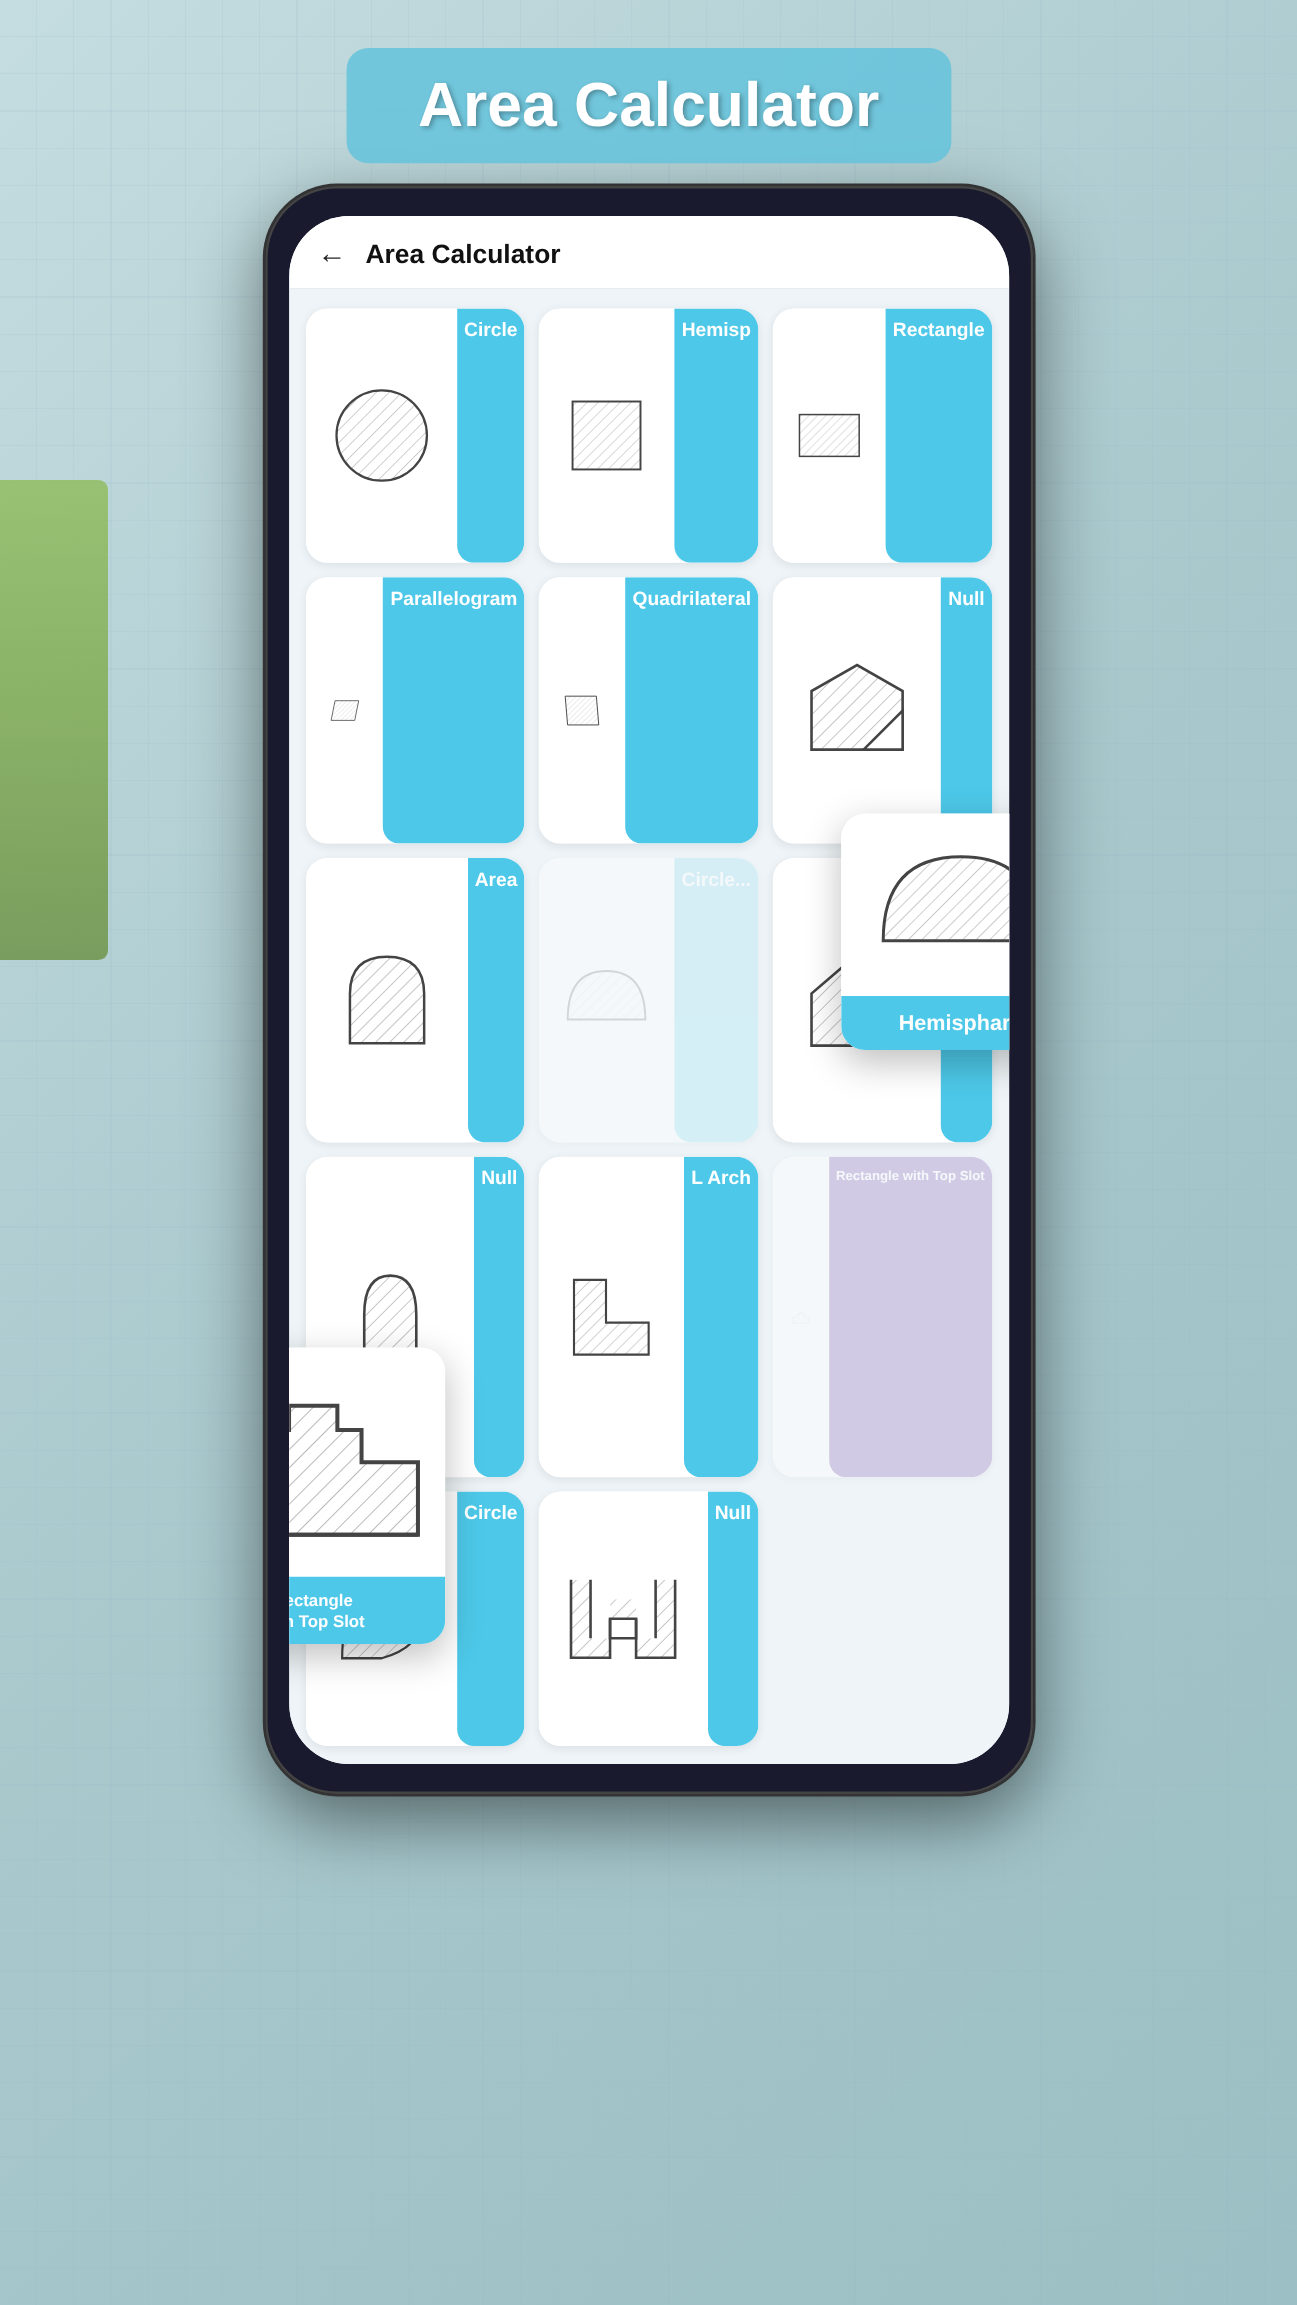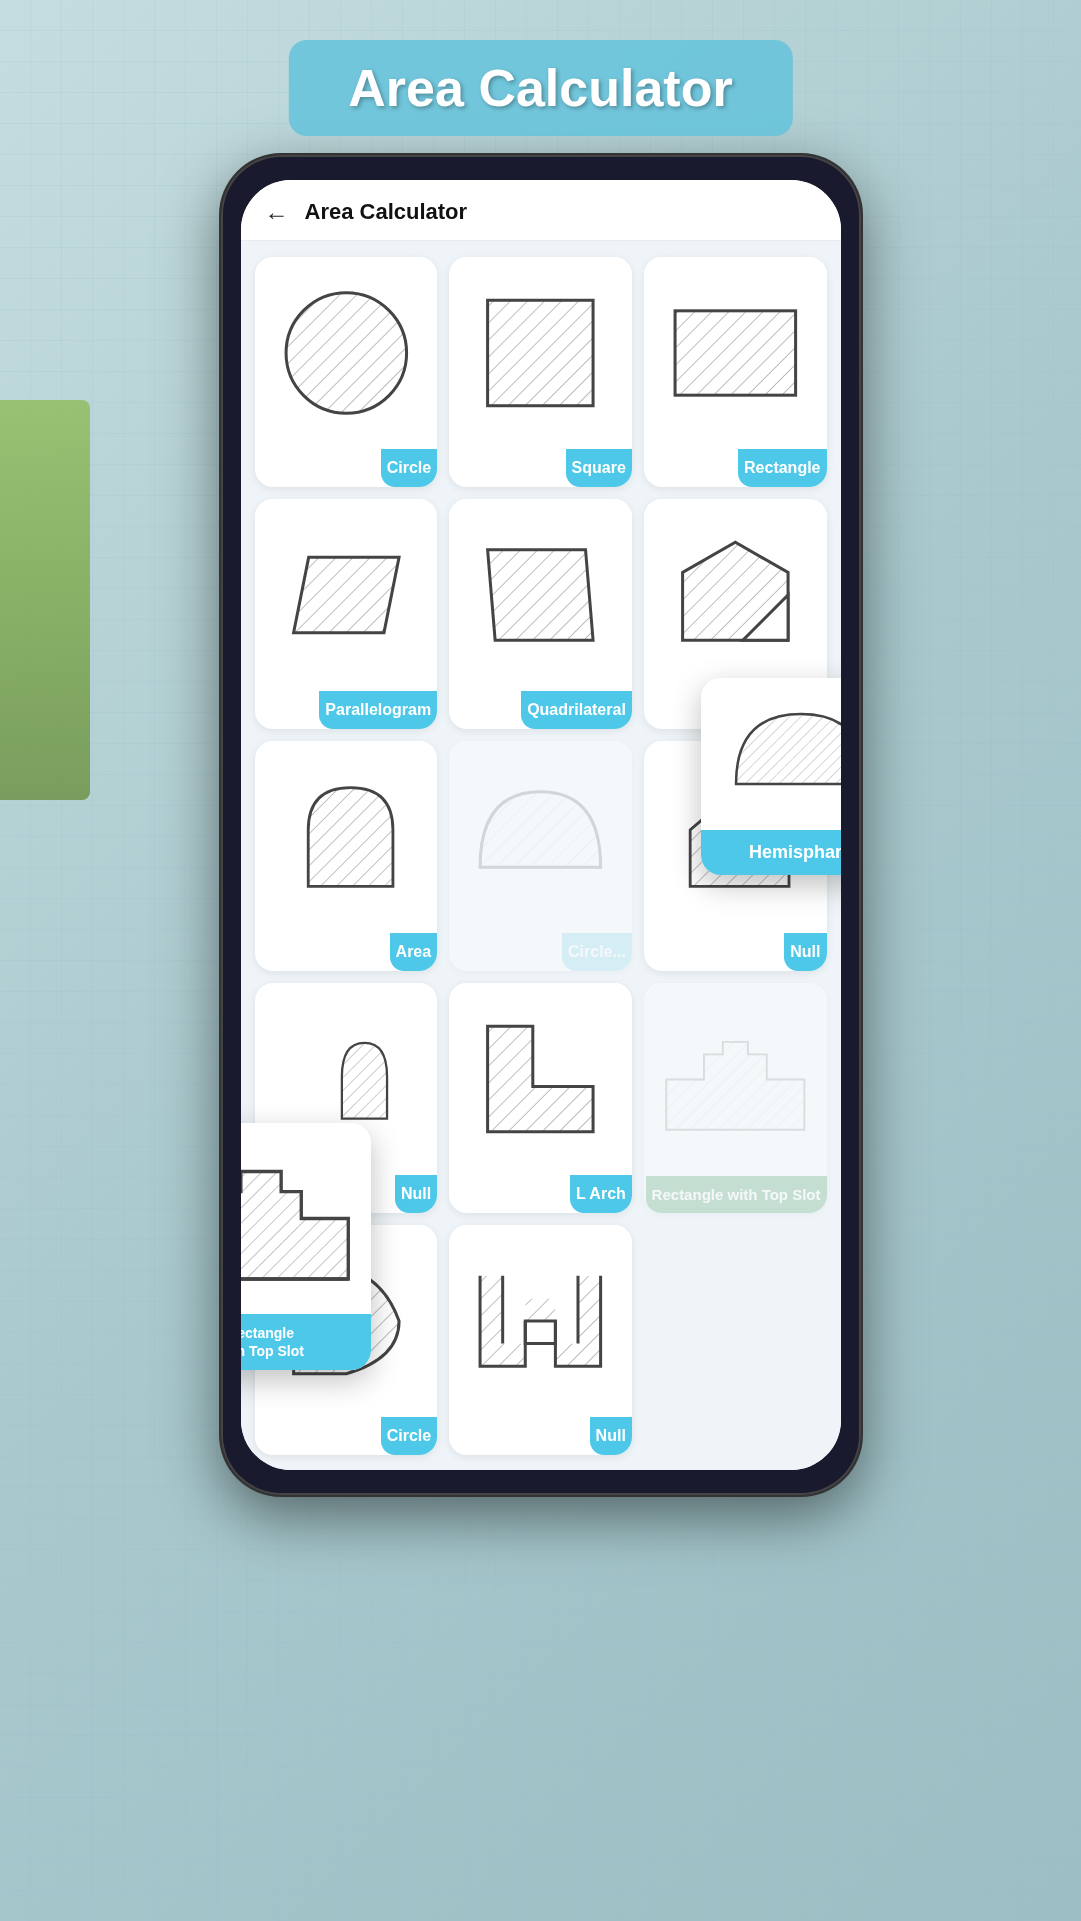--- a/index.html
+++ b/index.html
@@ -109,24 +109,23 @@
       height: calc(1290px - 60px);
       overflow: hidden;
     }
 
     
     .shape-card {
       background: white;
       border-radius: 18px;
       overflow: hidden;
       display: flex;
-      flex-direction: column;
+      flex-direction: row;
       box-shadow: 0 2px 8px rgba(0,0,0,0.08);
       cursor: pointer;
-      align-items: flex-end;
     }
 
     .shape-preview {
       flex: 1;
       display: flex;
       align-items: center;
       justify-content: center;
       padding: 16px;
       min-height: 130px;
       background: white;
@@ -270,21 +269,21 @@
           <svg viewBox="0 0 100 100" width="80" height="80">
             <defs>
               <clipPath id="clip-sq">
                 <rect x="15" y="15" width="70" height="70"></rect>
               </clipPath>
             </defs>
             <rect x="15" y="15" width="70" height="70" fill="url(#hatch)" clip-path="url(#clip-sq)"></rect>
             <rect x="15" y="15" width="70" height="70" fill="none" stroke="#444" stroke-width="2"></rect>
           </svg>
         </div>
-        <div class="shape-label">Square</div>
+        <div class="shape-label">Hemisp</div>
       </div>
 
       <div class="shape-card">
         <div class="shape-preview">
           <svg viewBox="0 0 100 100" width="85" height="85">
             <defs>
               <clipPath id="clip-rect">
                 <rect x="10" y="22" width="80" height="56"></rect>
               </clipPath>
             </defs>
@@ -423,21 +422,21 @@
           <svg viewBox="0 0 120 100" width="90" height="80">
             <defs>
               <clipPath id="clip-rts-g">
                 <path d="M5,90 L5,50 L35,50 L35,30 L50,30 L50,20 L70,20 L70,30 L85,30 L85,50 L115,50 L115,90 Z"></path>
               </clipPath>
             </defs>
             <path d="M5,90 L5,50 L35,50 L35,30 L50,30 L50,20 L70,20 L70,30 L85,30 L85,50 L115,50 L115,90 Z" fill="url(#hatch)" clip-path="url(#clip-rts-g)" opacity="0.3"></path>
             <path d="M5,90 L5,50 L35,50 L35,30 L50,30 L50,20 L70,20 L70,30 L85,30 L85,50 L115,50 L115,90 Z" fill="none" stroke="#bbb" stroke-width="1.5"></path>
           </svg>
         </div>
-        <div class="shape-label" style="background:#15803d; opacity:0.5; font-size:15px;">Rectangle with Top Slot</div>
+        <div class="shape-label" style="background:#4c1d95; opacity:0.5; font-size:11px;">Rectangle with Top Slot</div>
       </div>
 
       <div class="shape-card">
         <div class="shape-preview">
           <svg viewBox="0 0 100 100" width="85" height="85">
             <defs>
               <clipPath id="clip-sector">
                 <path d="M50,85 L15,85 Q15,30 50,15 Q75,22 85,50 Q85,75 50,85 Z"></path>
               </clipPath>
             </defs>

